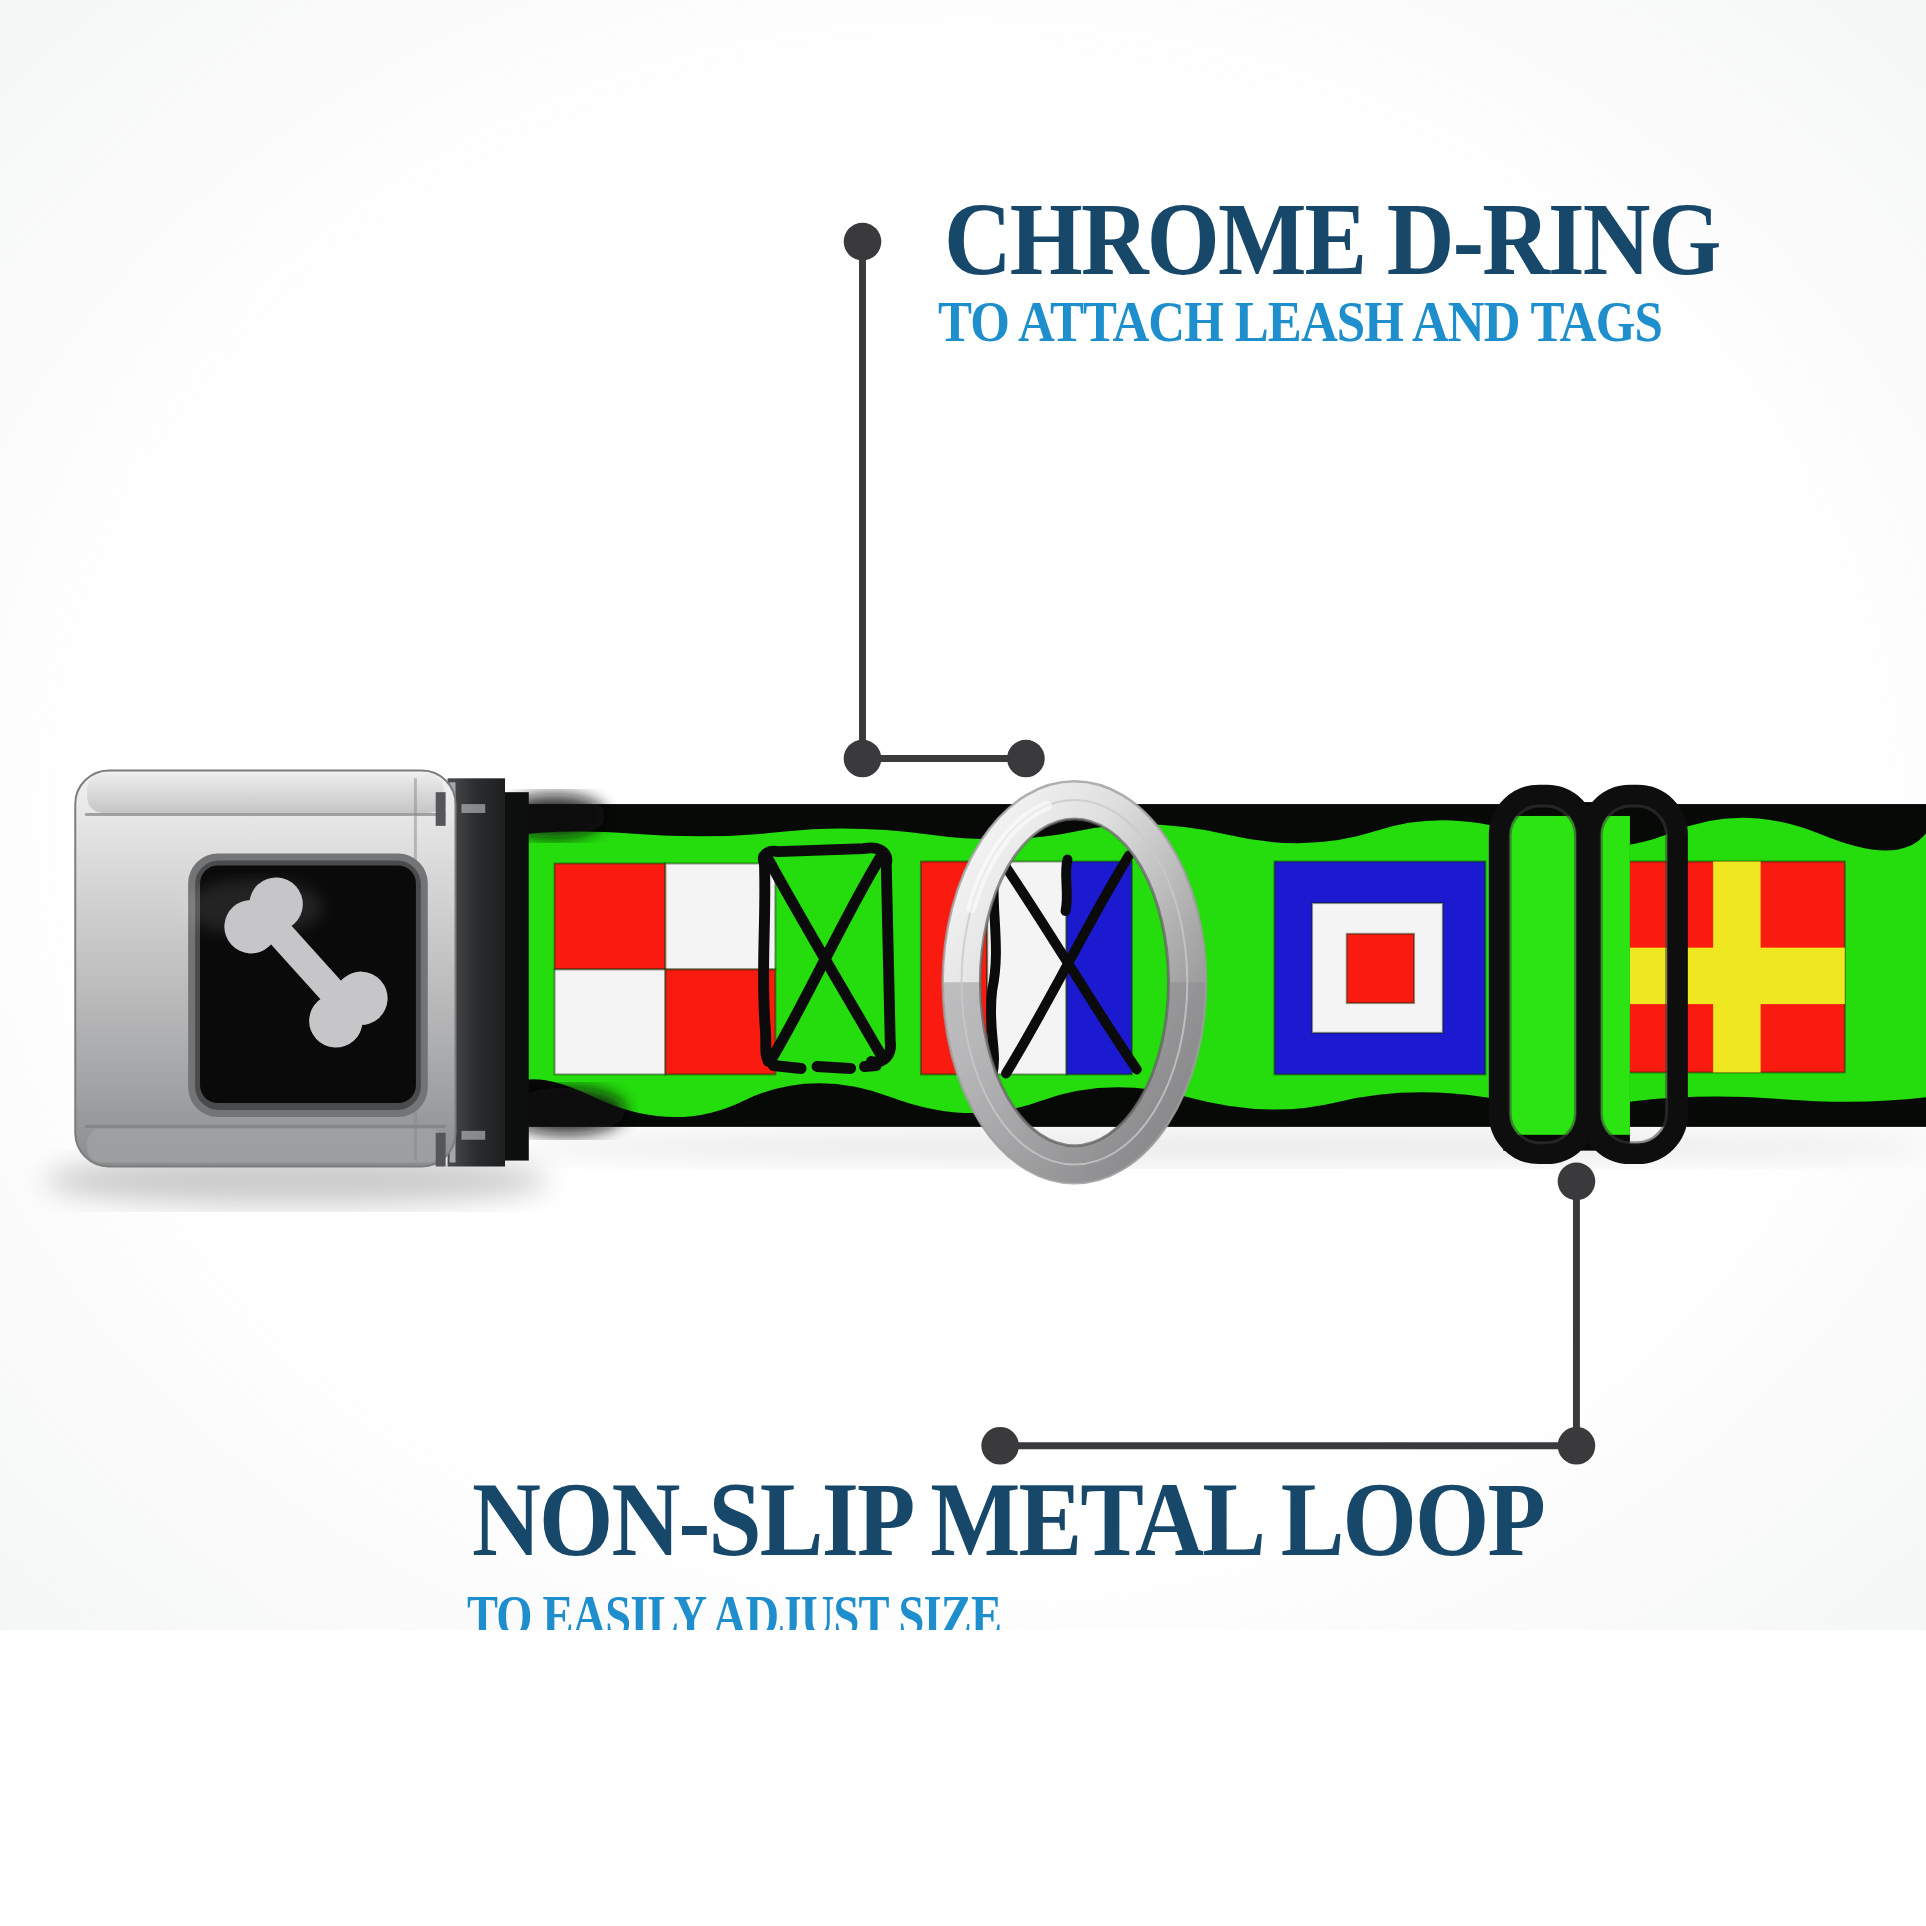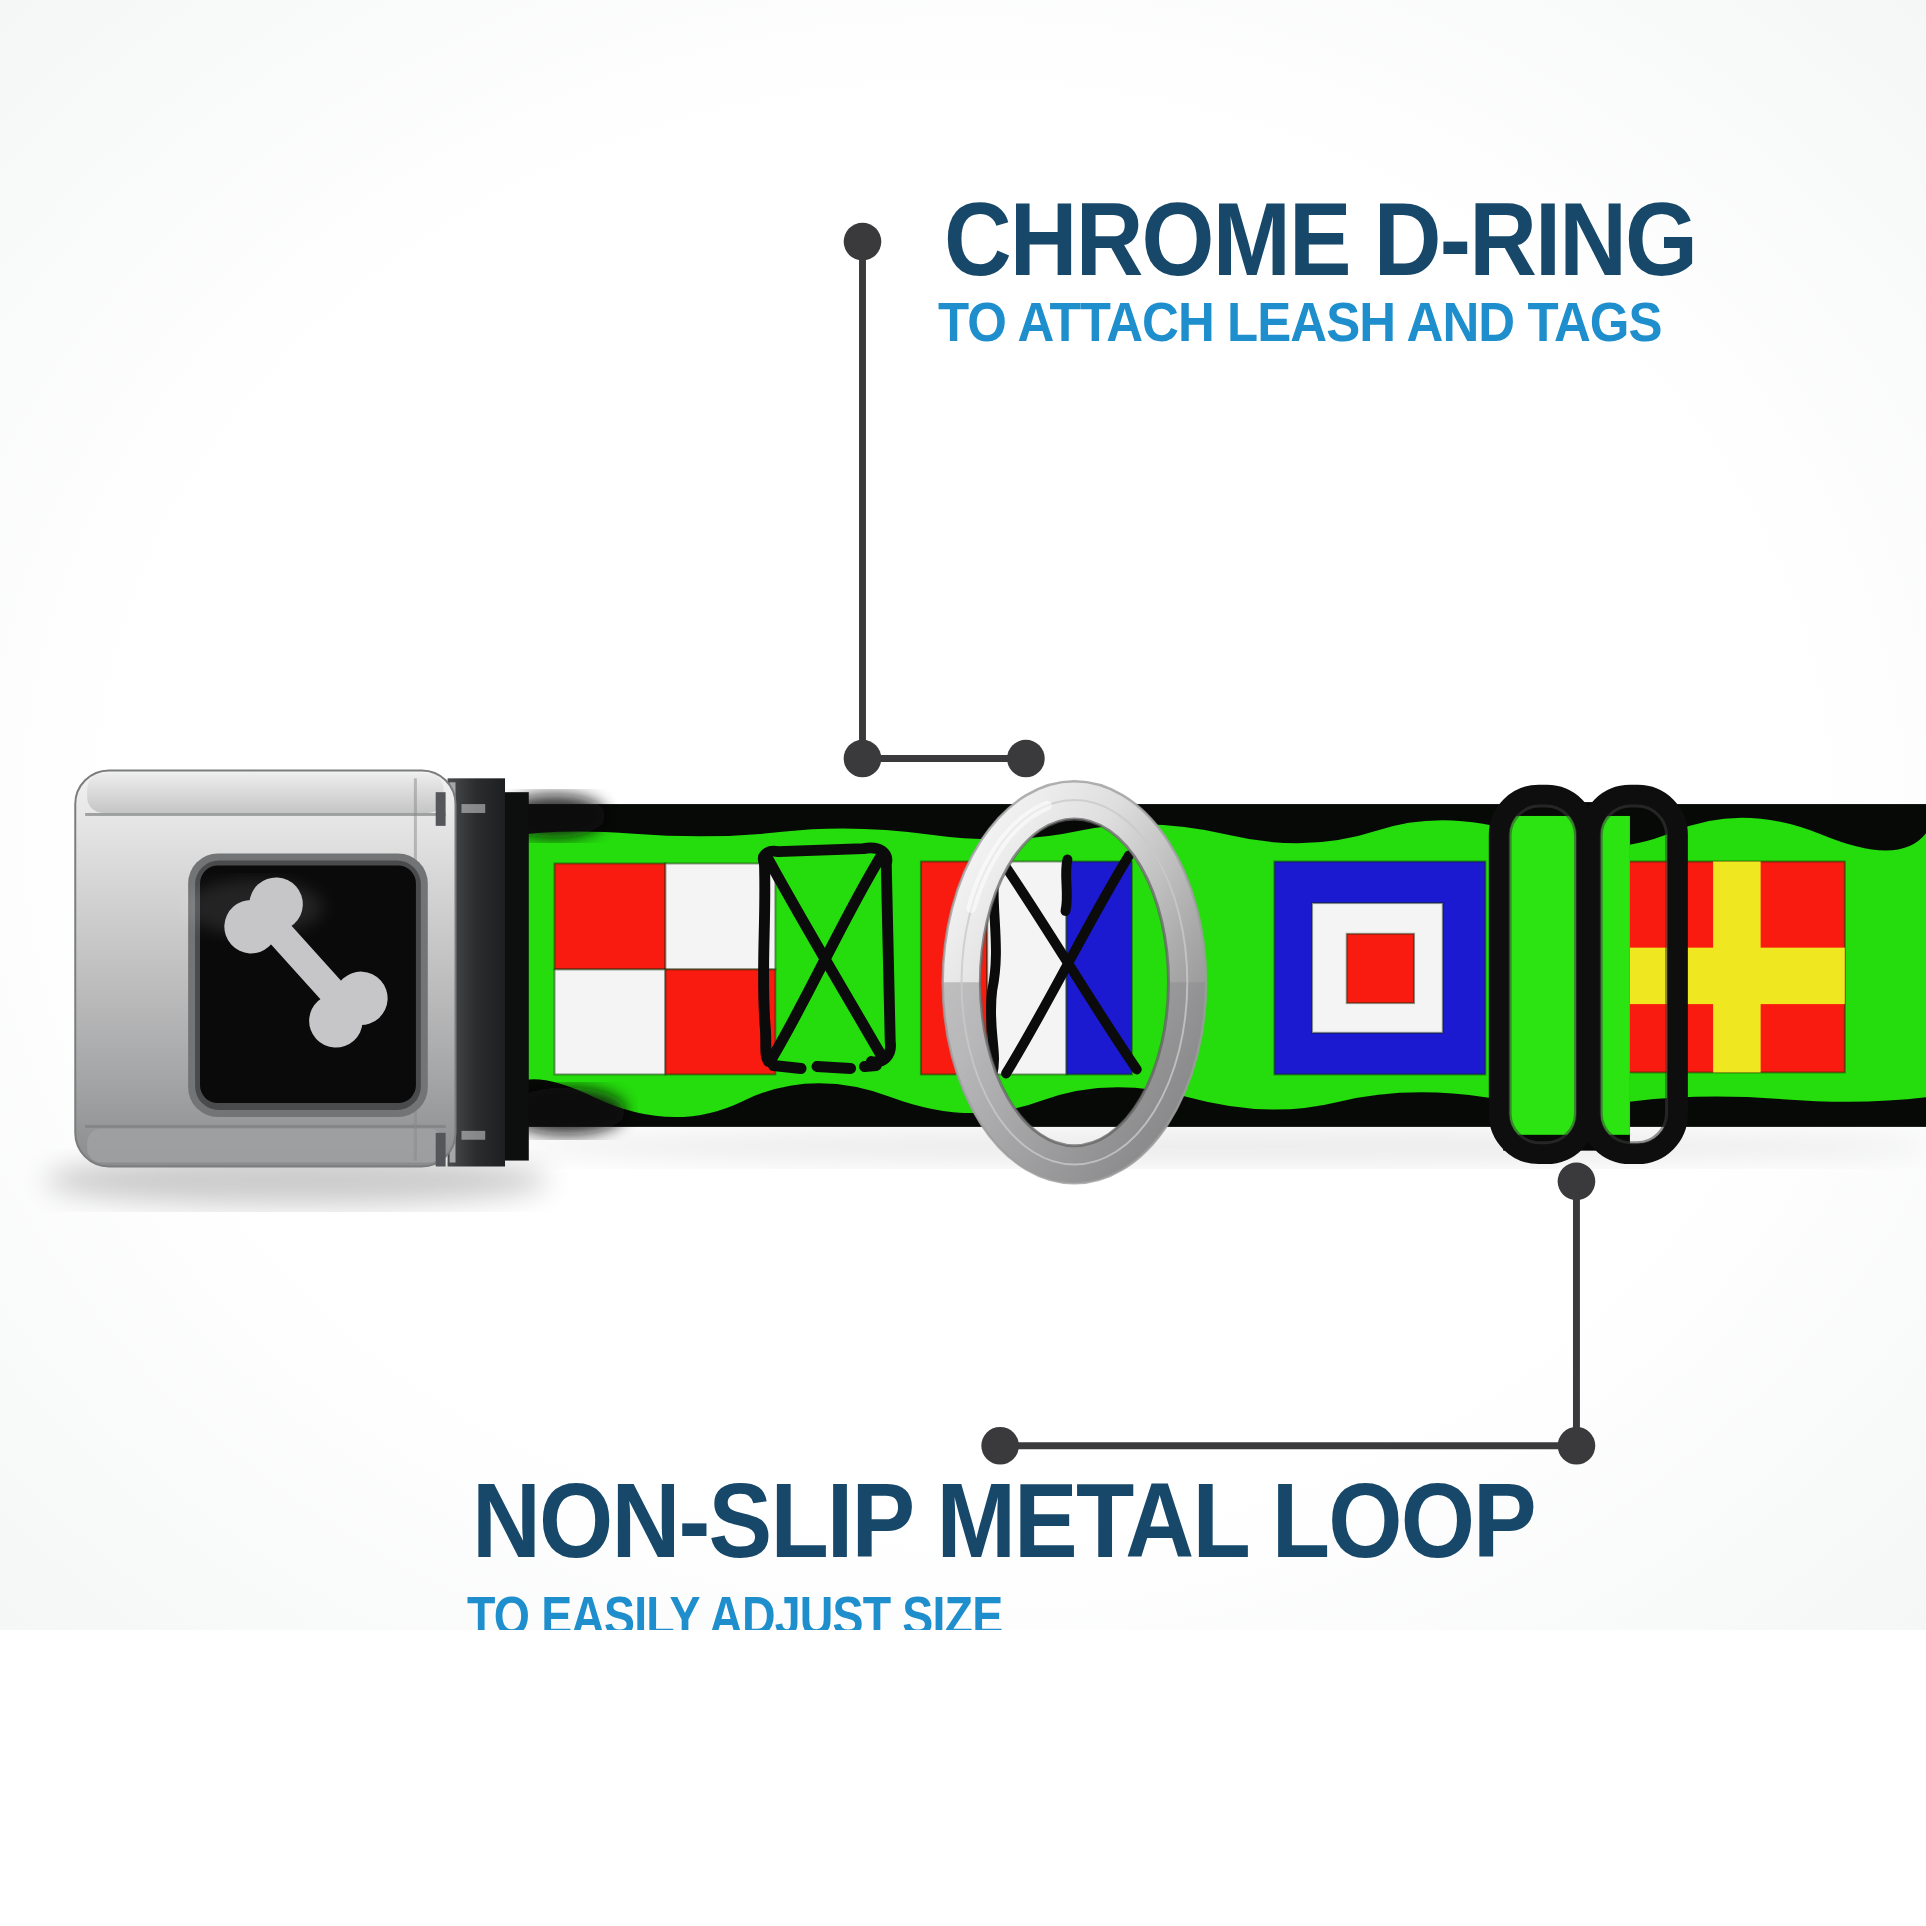--- a/index.html
+++ b/index.html
@@ -1,18 +1,18 @@
 <!DOCTYPE html>
 <html style="--navy: #17486A; --lightblue: #1E8FCC; --callout: #3A3A3C; --green: #25DC0D; --greenBright: #2BE411; --webEdge: #070907; --red: #FA1B10; --white: #F4F4F4; --blue: #1B1AD0; --yellow: #EFE71F; --sketch: #0B0B0B; --bone: #C6C6C8;"><head>
 <meta charset="utf-8">
 <style>
   html,body{margin:0;padding:0;background:#ffffff;}
   #canvas{position:relative;width:1927px;height:1630px;overflow:hidden;
           background:radial-gradient(ellipse at 50% 50%, #ffffff 62%, #f5f6f6 100%);
-          font-family:Liberation Sans, sans-serif;}
+          font-family:Liberation Serif, serif;}
   #scene{position:absolute;left:0;top:0;}
   .callout-title{position:absolute;font-weight:bold;line-height:1;white-space:nowrap;
                  color:var(--navy);letter-spacing:-2px;transform-origin:left top;}
   .callout-sub{position:absolute;font-weight:bold;line-height:1;white-space:nowrap;
                color:var(--lightblue);letter-spacing:-1px;transform-origin:left top;}
   #top-title{left:944px;top:188px;font-size:103px;transform:scaleX(0.91);}
   #top-sub{left:938px;top:294px;font-size:56px;transform:scaleX(0.91);}
   #bottom-title{left:472px;top:1467px;font-size:106px;transform:scaleX(0.90);}
   #bottom-sub{left:467px;top:1588px;font-size:56px;transform:scaleX(0.83);}
   .cline{stroke:var(--callout);stroke-width:7;}

